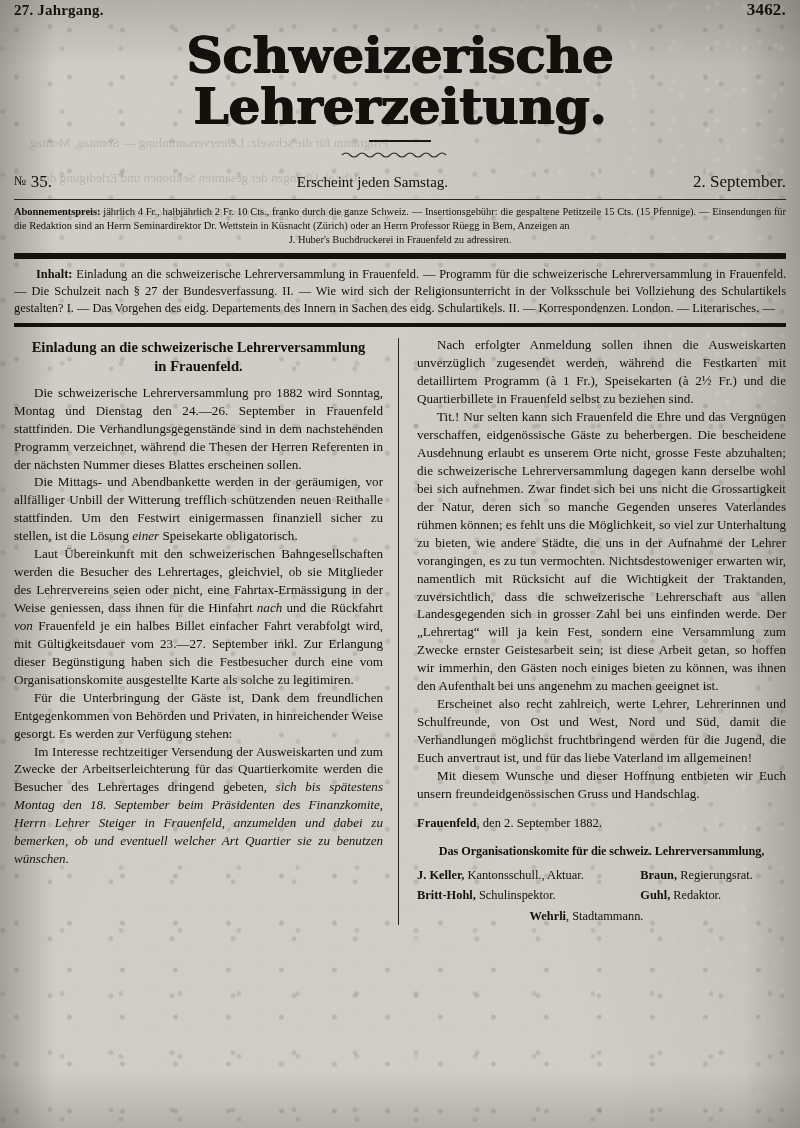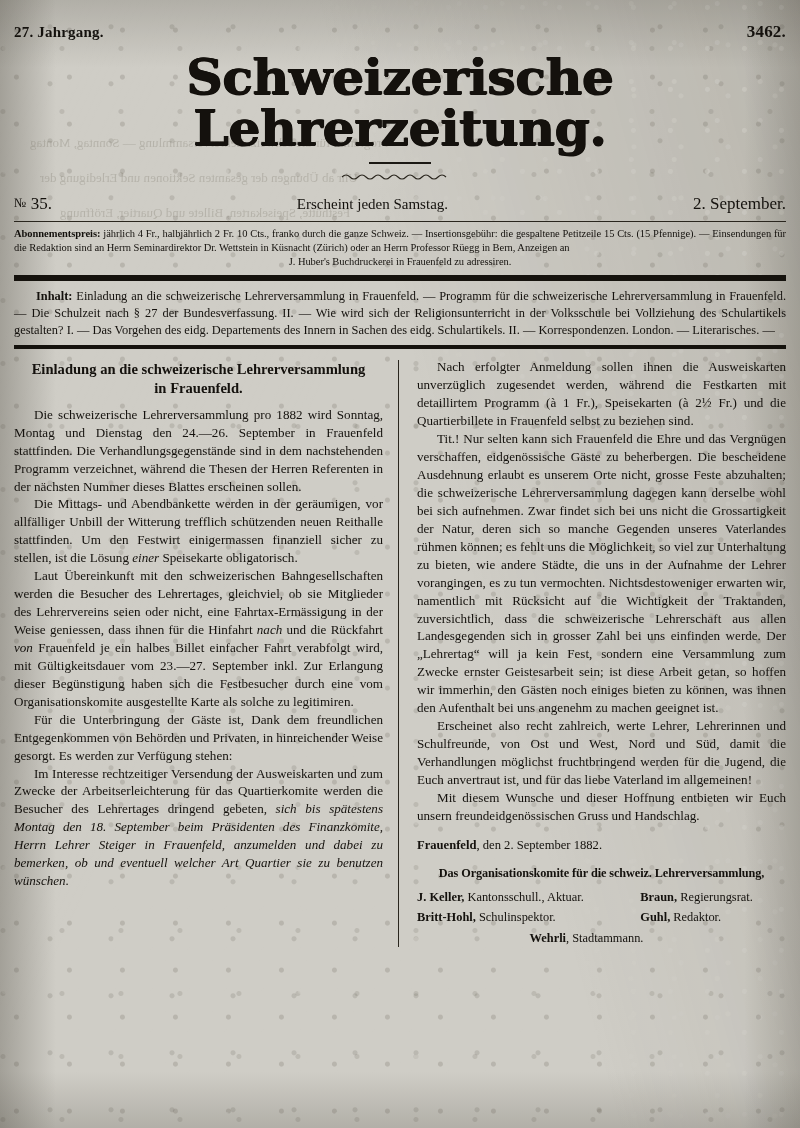--- a/index.html
+++ b/index.html
@@ -50,21 +50,20 @@
   }
 
   
   .toprow {
     display: flex;
     justify-content: space-between;
     align-items: baseline;
     font-weight: bold;
     font-size: 15px;
     letter-spacing: .2px;
-    padding-top: 22px;
   }
   .toprow .year { font-size: 17px; }
 
   .masthead {
     text-align: center;
     font-family: "DejaVu Serif", "Liberation Serif", serif;
     font-weight: bold;
     font-size: 49px;
     line-height: 1.04;
     letter-spacing: -0.4px;

